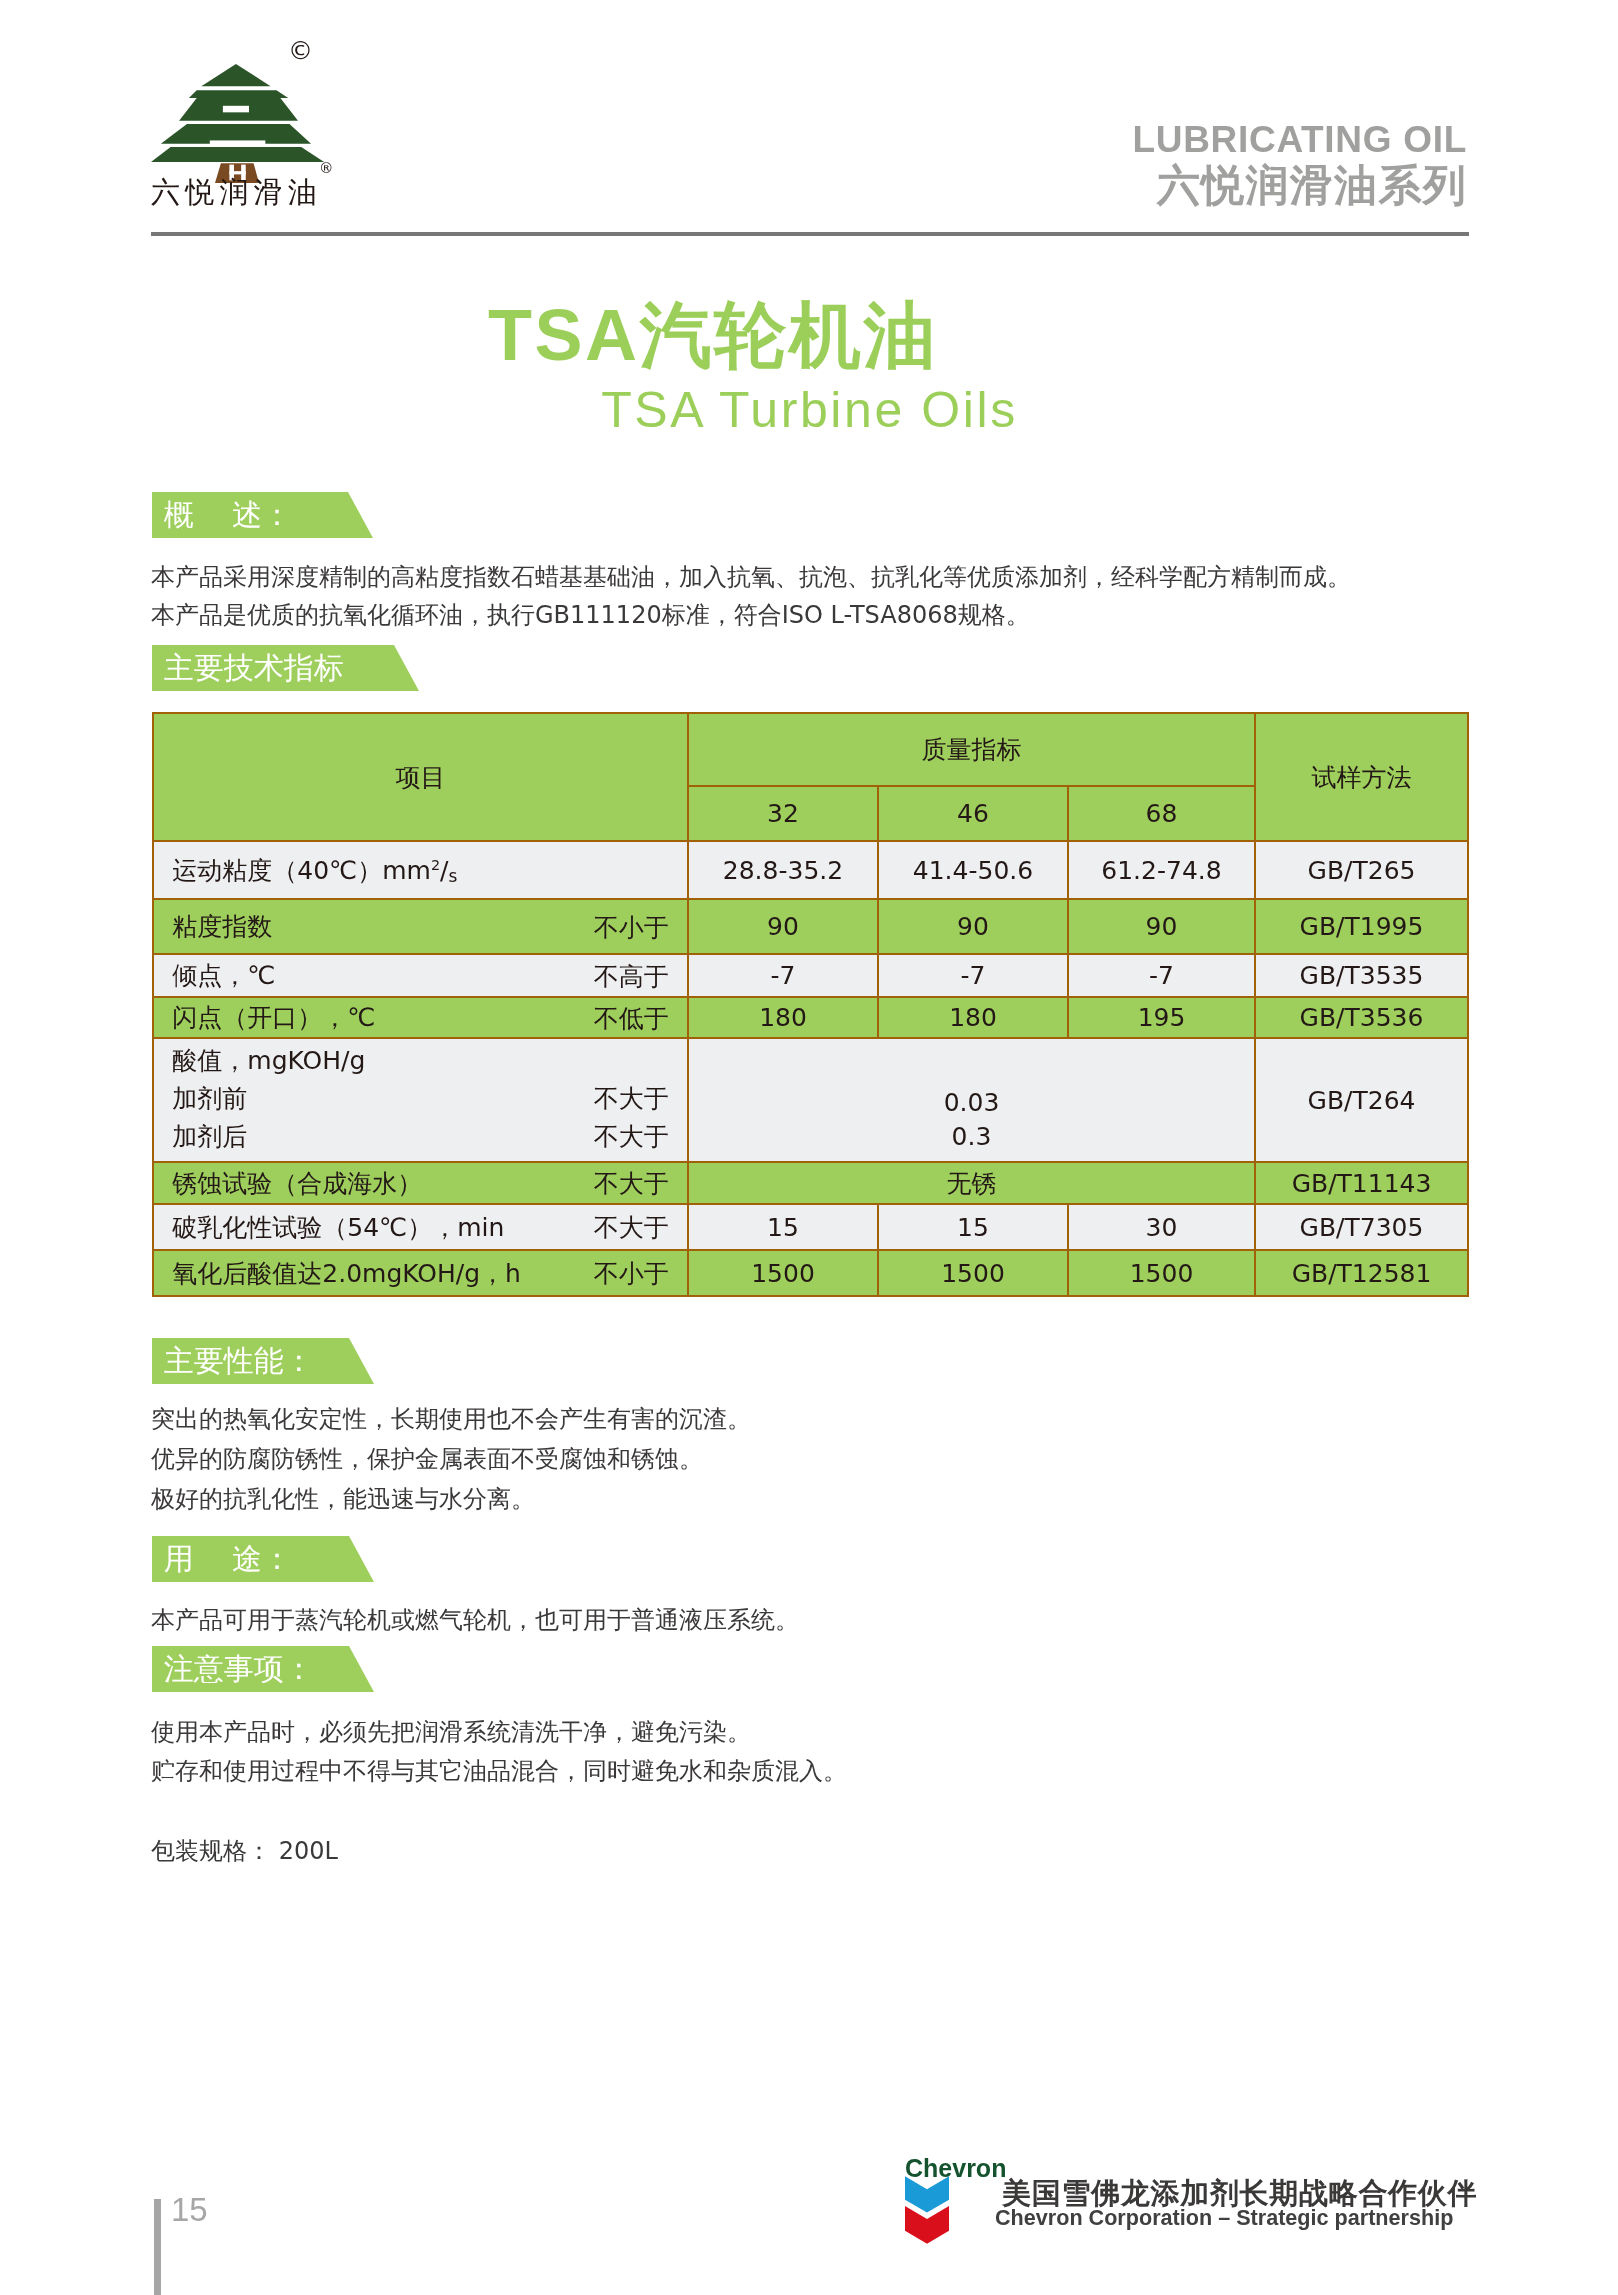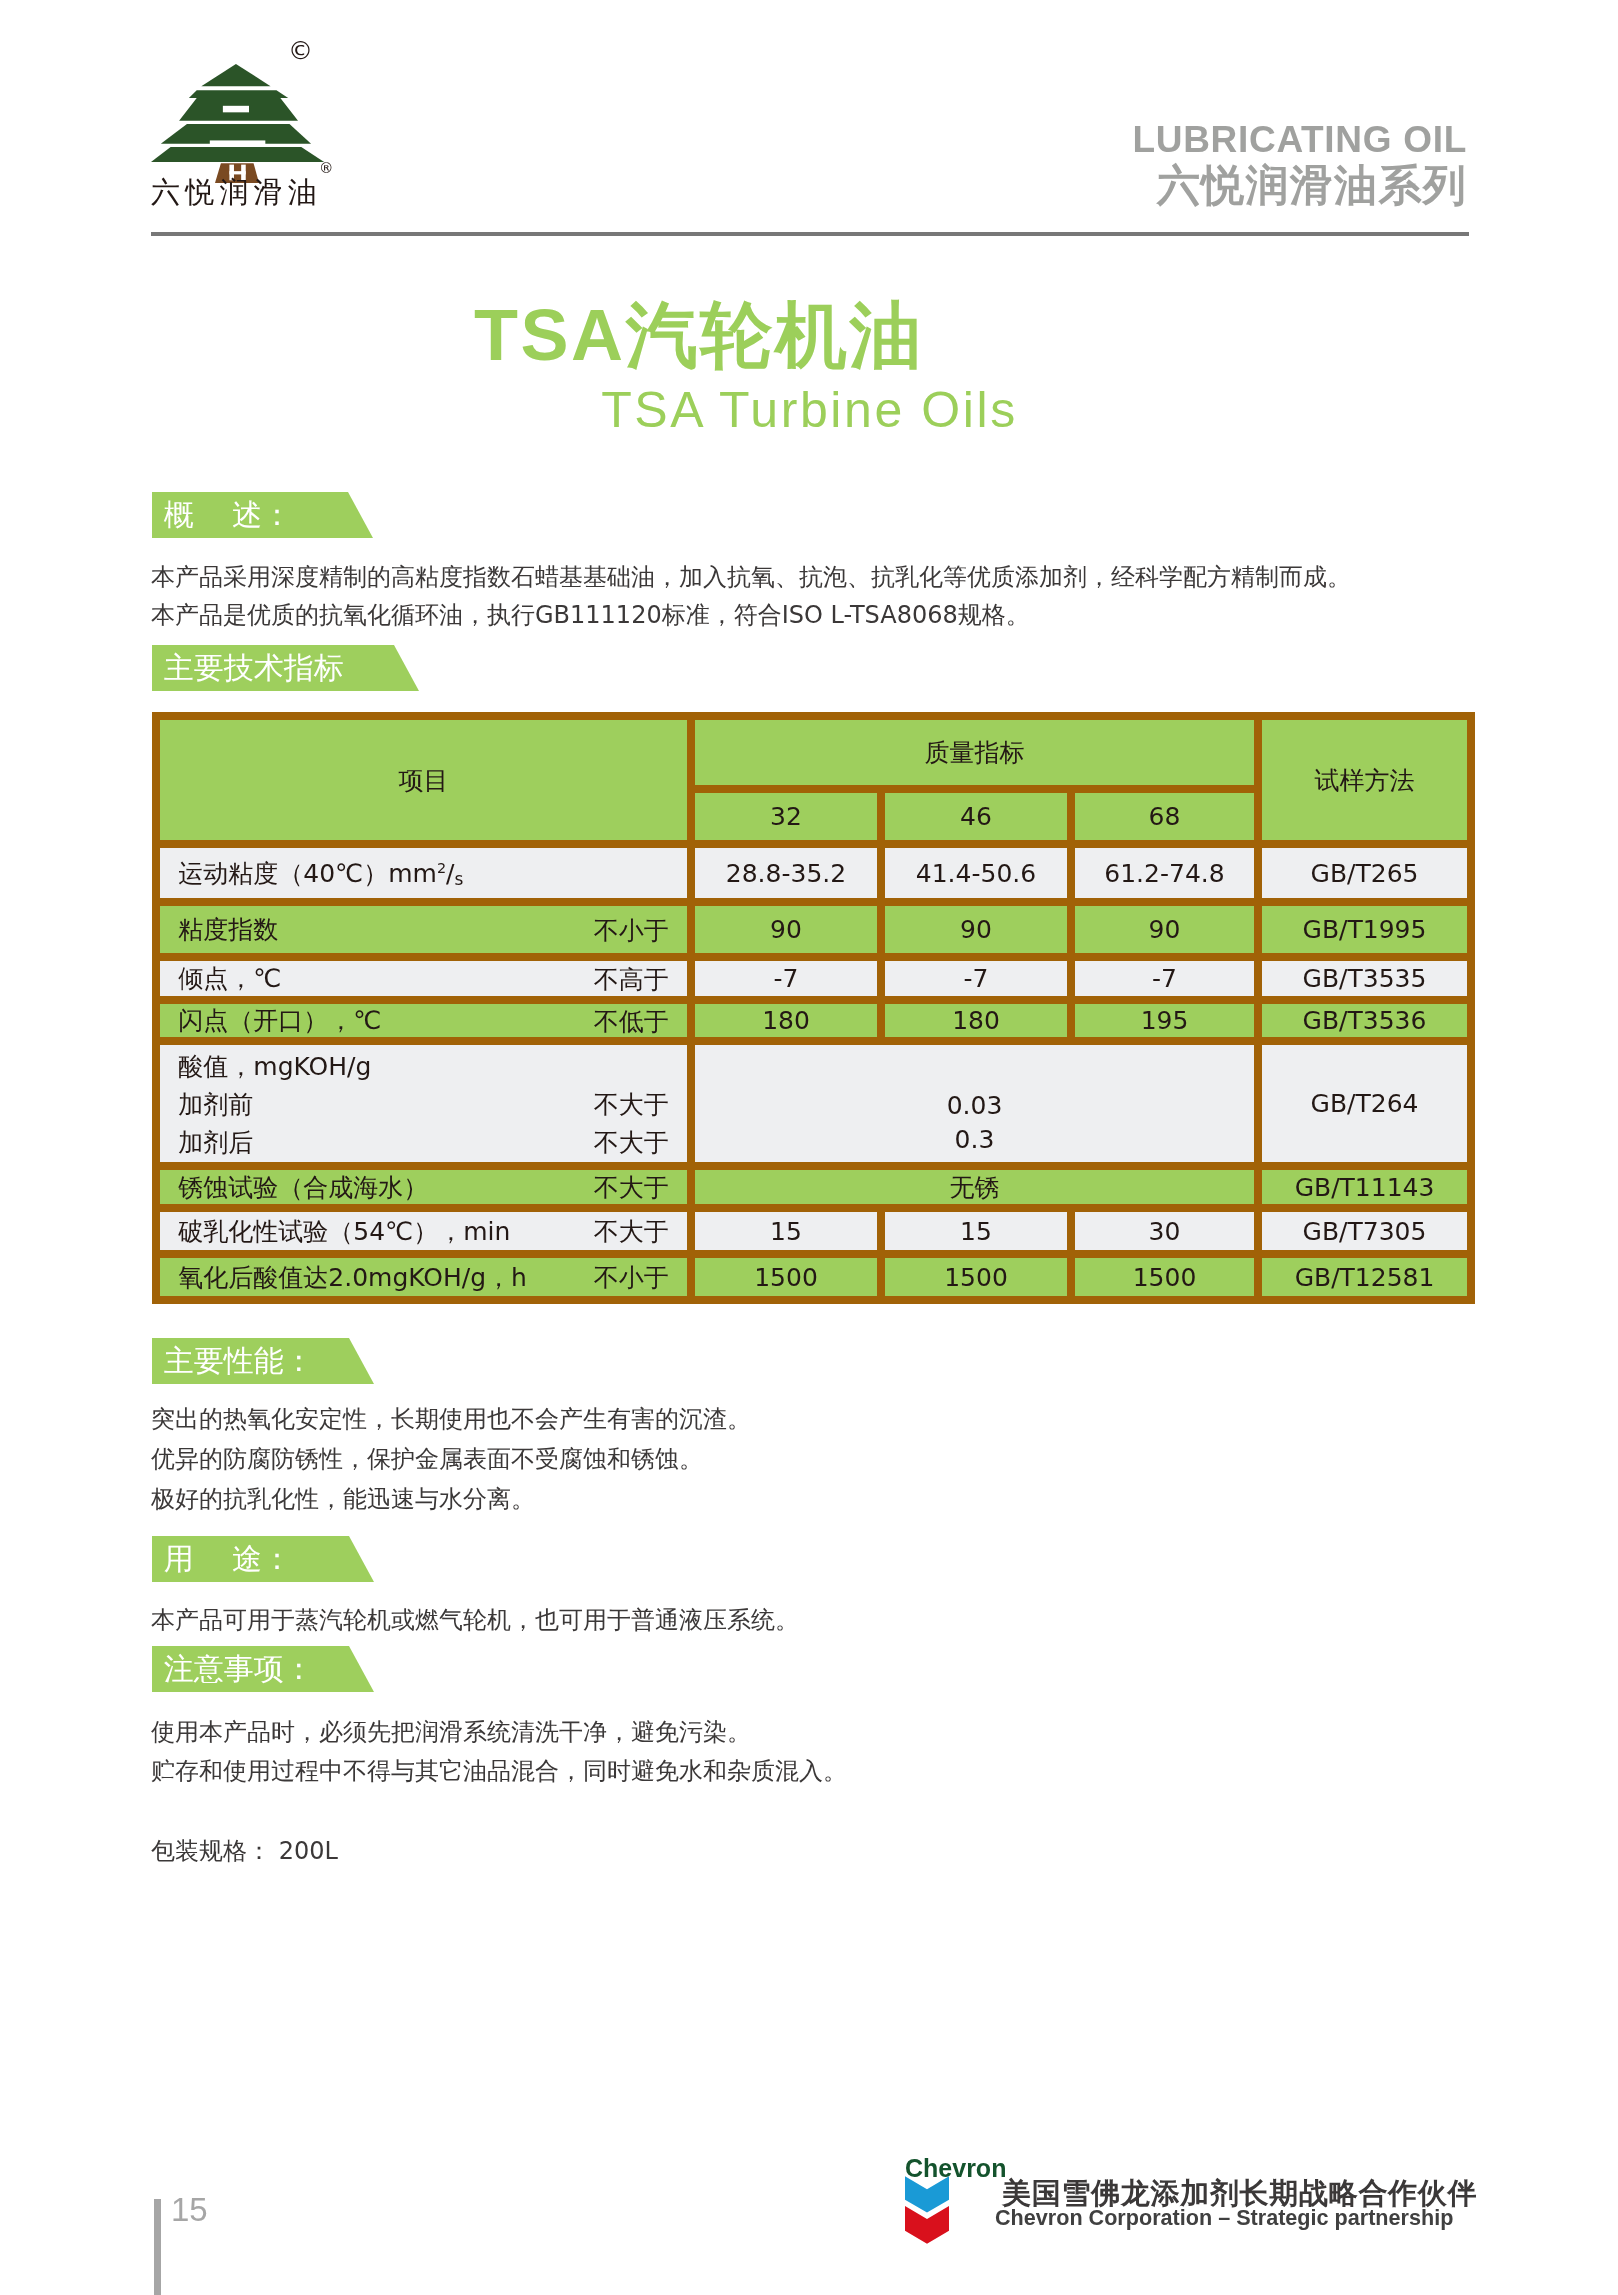--- a/index.html
+++ b/index.html
@@ -13,32 +13,32 @@
   .logo-text { position:absolute; left:0; top:147px; font-size:29px; font-weight:normal; color:#231815; letter-spacing:5.2px; white-space:nowrap; }
   .logo-reg { position:absolute; left:168px; top:134px; font-size:14.4px; color:#231815; }
   .logo-copy { position:absolute; left:137px; top:9.8px; font-size:25px; color:#231815; }
 
   
   .series-en { right:152px; top:119px; font-family:"Liberation Sans", sans-serif; font-weight:bold; font-size:37px; color:#a0a19f; letter-spacing:0.7px; white-space:nowrap; }
   .series-cn { right:152px; top:157px; font-weight:bold; font-size:43px; color:#a0a19f; letter-spacing:1.3px; white-space:nowrap; }
   .header-rule { left:151px; top:232px; width:1318px; height:3.9px; background:#777777; }
 
   
-  .title-cn { left:0; width:1398px; top:288px; text-align:center; font-family:"Liberation Sans", sans-serif; font-weight:bold; font-size:72px; color:#9ccf5a; letter-spacing:2.6px; }
+  .title-cn { left:0; width:1398px; top:288px; text-align:center; font-family:"Liberation Sans", sans-serif; font-weight:bold; font-size:72px; color:#9ccf5a; letter-spacing:2.6px;padding-left:14px; }
   .title-en { left:0; width:1619px; top:381px; text-align:center; font-family:"Liberation Sans", sans-serif; font-size:50px; color:#9ccf5a; letter-spacing:2.6px; }
 
   
   .tab { position:absolute; height:46px; background:#9ecf5d; color:#ffffff; font-size:30px; line-height:46px; padding-left:11.8px; box-sizing:border-box; white-space:pre;
          clip-path: polygon(0 0, calc(100% - 25px) 0, 100% 100%, 0 100%); }
 
   .para { position:absolute; left:151px; font-size:24px; line-height:39px; color:#3b3838; white-space:nowrap; }
 
   
   .spec { position:absolute; left:152px; top:712px; width:1315px; border-collapse:collapse; table-layout:fixed; font-size:25px; color:#231815; }
-  .spec td { border:8px solid #a16207; padding:0; text-align:center; vertical-align:middle; }
+  .spec td { border:2px solid #a16207; padding:0; text-align:center; vertical-align:middle; }
   .spec tr.g td { background:#9ecf5d; }
   .spec tr.w td { background:#eeeff1; }
   .spec td.item { text-align:left; padding-left:18.3px; position:relative; }
   .spec td.item .lim { position:absolute; right:18.3px; top:50%; transform:translateY(-50%); }
   .multi-line { display:block; line-height:38px; }
   sup { font-size:14.4px; }
   sub { font-size:17px; vertical-align:-2.6px; }
 
   
   .page-bar { left:154px; top:2199px; width:6.5px; height:97px; background:#a6a6a6; }

